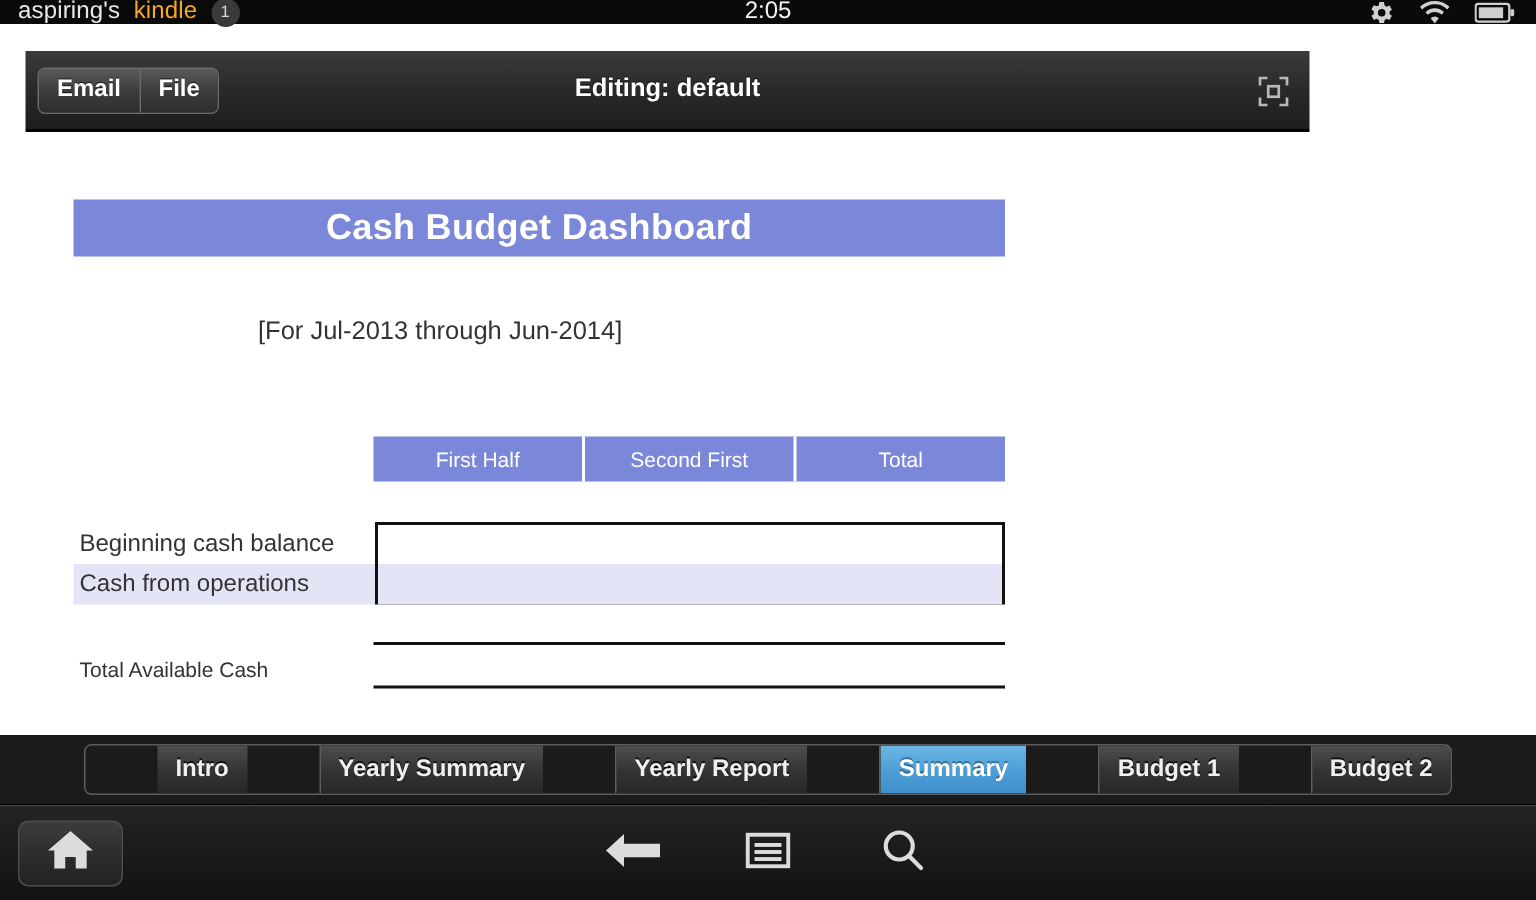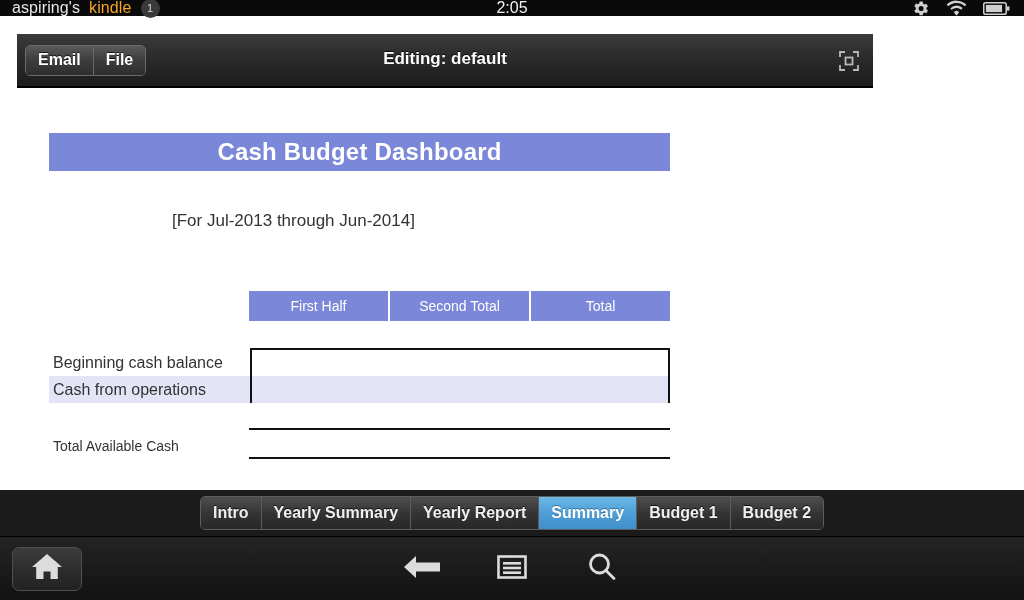--- a/index.html
+++ b/index.html
@@ -237,20 +237,21 @@
   .tab {
     background: linear-gradient(to bottom, #4e4e4e 0%, #343434 52%, #272727 100%);
     color: #f0f0f0;
     font-size: 16px;
     font-weight: bold;
     padding: 6px 12px 7px;
     line-height: 1.2;
     cursor: pointer;
     text-shadow: 0 -1px 0 rgba(0,0,0,.75);
     white-space: nowrap;
+    margin-left: 48px;
   }
   .tab + .tab { border-left: 1px solid #5d5d5d; }
   .tab.active {
     background: linear-gradient(to bottom, #6cb8e6 0%, #4d9ed6 52%, #3f90cb 100%);
     color: #ffffff;
     text-shadow: 0 -1px 0 rgba(0,0,0,.35);
   }
 
   
   .navbar {
@@ -350,21 +351,21 @@
   <div class="doc">
 
     <div class="banner">
       <span class="banner-text">Cash Budget Dashboard</span>
     </div>
 
     <div class="period">[For Jul-2013 through Jun-2014]</div>
 
     <div class="colhead">
       <div class="colhead-cell">First Half</div>
-      <div class="colhead-cell">Second Total</div>
+      <div class="colhead-cell">Second First</div>
       <div class="colhead-cell">Total</div>
     </div>
 
     <div class="rowlabel r1">Beginning cash balance</div>
     <div class="rowlabel r2">Cash from operations</div>
 
     <div class="inputbox">
       <div class="inputbox-lower"></div>
     </div>
 

